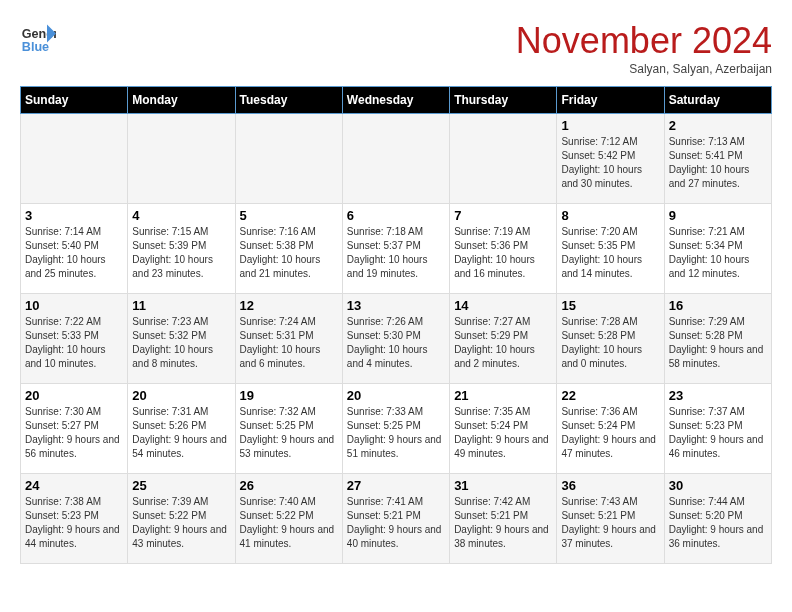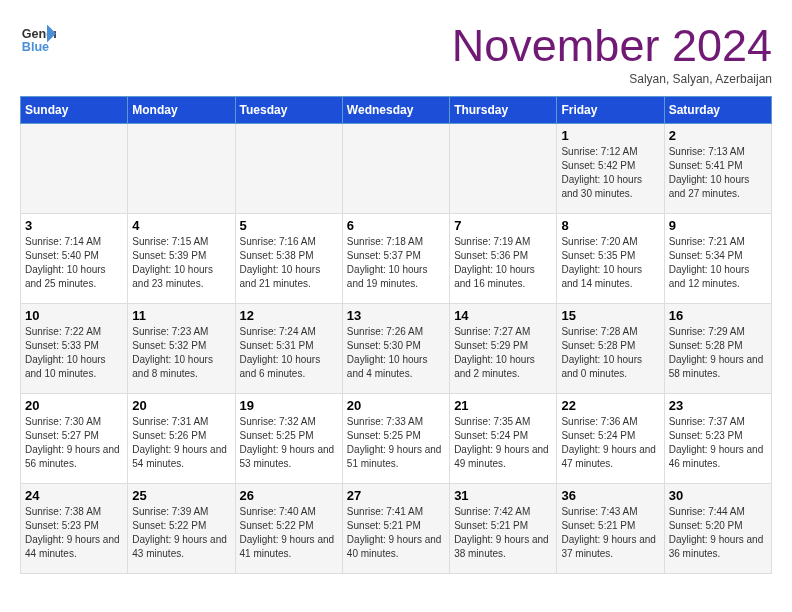--- a/index.html
+++ b/index.html
@@ -22,35 +22,35 @@
       gap: 4px;
     }
     .logo-icon {
       width: 36px;
       height: 36px;
     }
     .title-block {
       text-align: right;
     }
     .month-title {
-      font-size: 45px;
+      font-size: 36px;
       font-weight: normal;
-      color: #701a75;
+      color: #b91c1c;
     }
     .location {
       font-size: 12px;
       color: #444;
     }
     table {
       width: 100%;
       border-collapse: collapse;
       font-size: 11px;
     }
     thead tr {
-      background: #1d4ed8;
+      background: #000000;
       color: #fff;
     }
     thead th {
       padding: 6px 4px;
       text-align: left;
       font-weight: bold;
       font-size: 12px;
       border: 1px solid #5a9ad0;
     }
     tbody tr {

